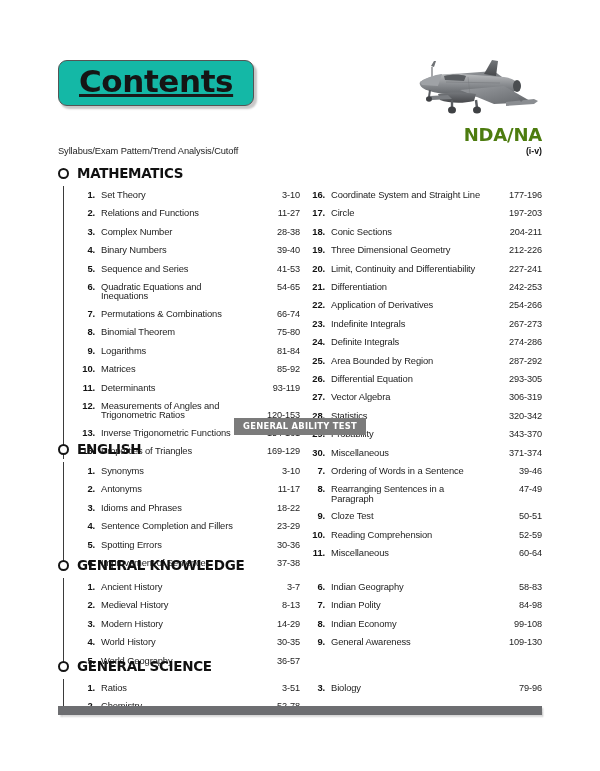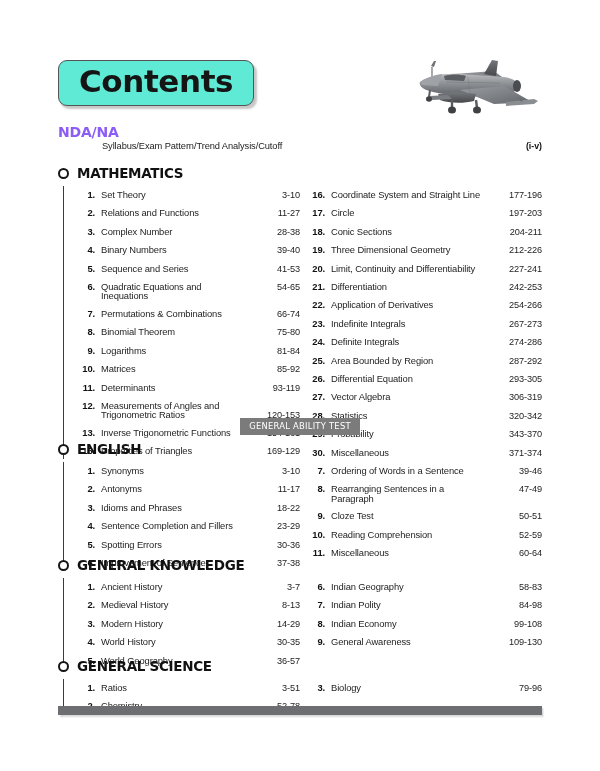--- a/index.html
+++ b/index.html
@@ -29,22 +29,23 @@
     left: 58px;
     top: 60px;
     width: 484px;
     height: 72px;
   }
   .contents-box {
     display: inline-block;
     border: 1.2px solid #555;
     border-radius: 9px;
     padding: 4px 20px 7px 20px;
-    background: #5eead4;
+    background: #14b8a6;
     box-shadow: 2.5px 3px 2px rgba(0,0,0,0.22);
+    text-decoration: underline;
   }
   .contents-title {
     font-family: "DejaVu Sans", sans-serif;
     font-weight: bold;
     font-size: 31px;
     letter-spacing: -0.4px;
     line-height: 1.05;
     color: #151515;
   }
 
@@ -60,30 +61,30 @@
   
   .exam-block {
     position: absolute;
     left: 58px;
     top: 124px;
     width: 484px;
   }
   .exam-name {
     font-family: "DejaVu Sans", sans-serif;
     font-weight: bold;
-    font-size: 14px;
+    font-size: 18px;
     letter-spacing: -0.2px;
-    color: #8b5cf6;
+    color: #4d7c0f;
+    text-align: right;
   }
   .exam-sub-row {
     display: flex;
     justify-content: space-between;
     align-items: center;
     margin-top: 1px;
-    margin-left: 44px;
   }
   .exam-sub {
     font-size: 9.3px;
     color: #222;
     letter-spacing: -0.1px;
   }
   .exam-pages {
     font-size: 8.8px;
     font-weight: bold;
     color: #111;
@@ -185,21 +186,21 @@
     position: absolute;
     left: 58px;
     width: 484px;
     text-align: center;
   }
   .badge {
     display: inline-block;
     background: #7b7b7b;
     color: #ffffff;
     font-family: "DejaVu Sans", sans-serif;
-    font-weight: normal;
+    font-weight: bold;
     font-size: 8.4px;
     letter-spacing: 0.25px;
     padding: 3.5px 9px 3.5px 9px;
   }
 
   
   .bottom-bar {
     position: absolute;
     left: 58px;
     top: 706px;

